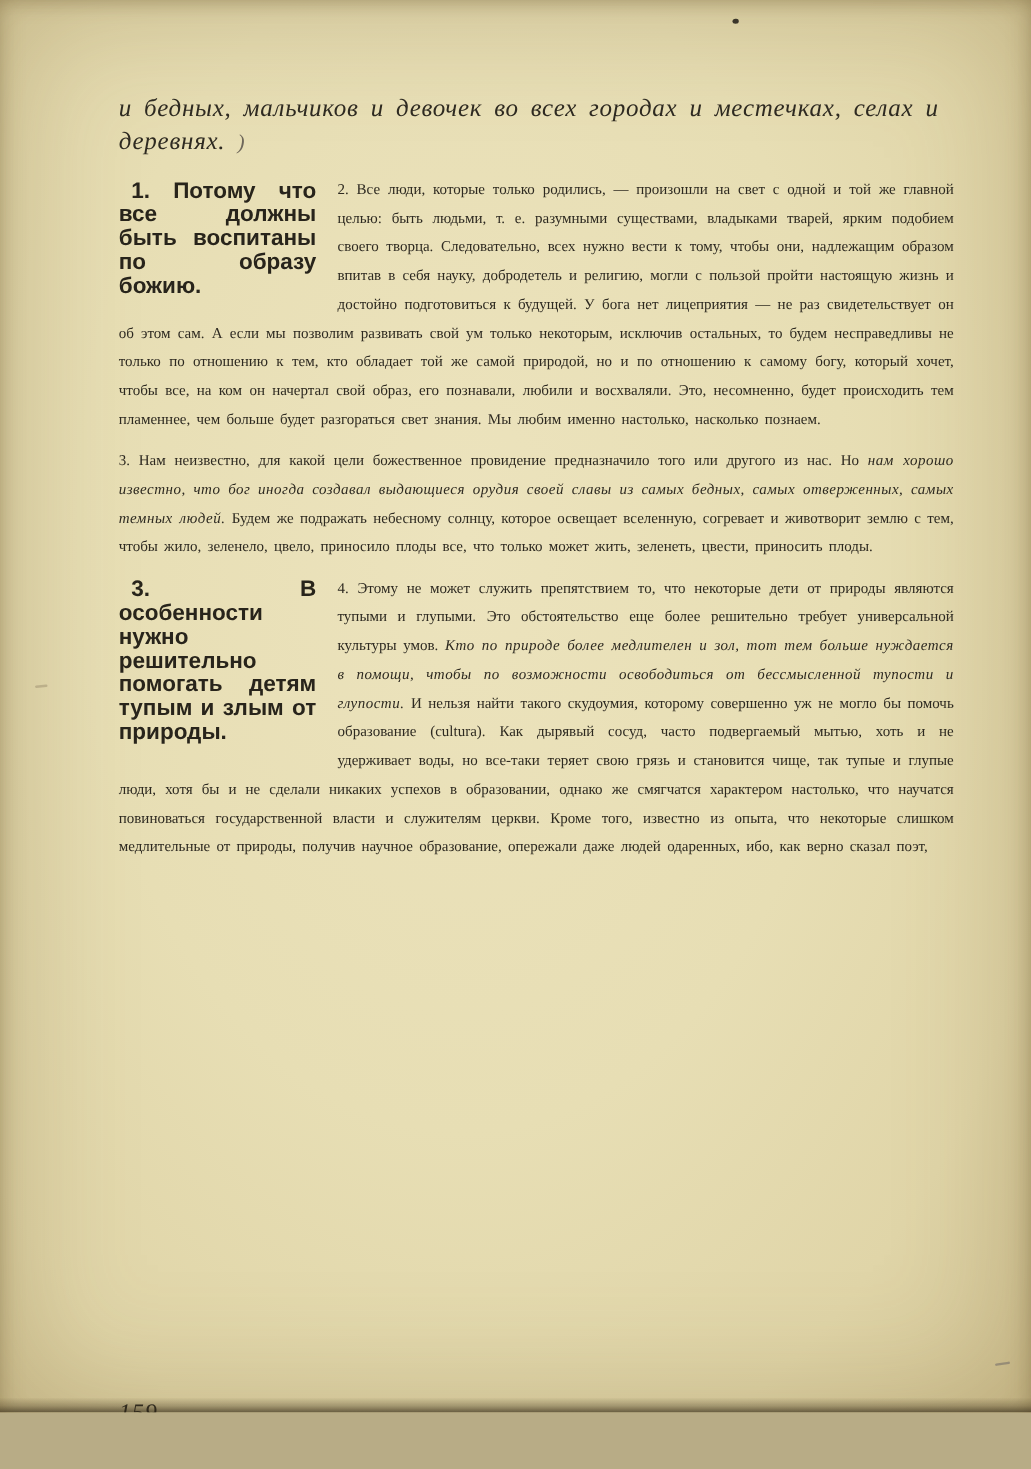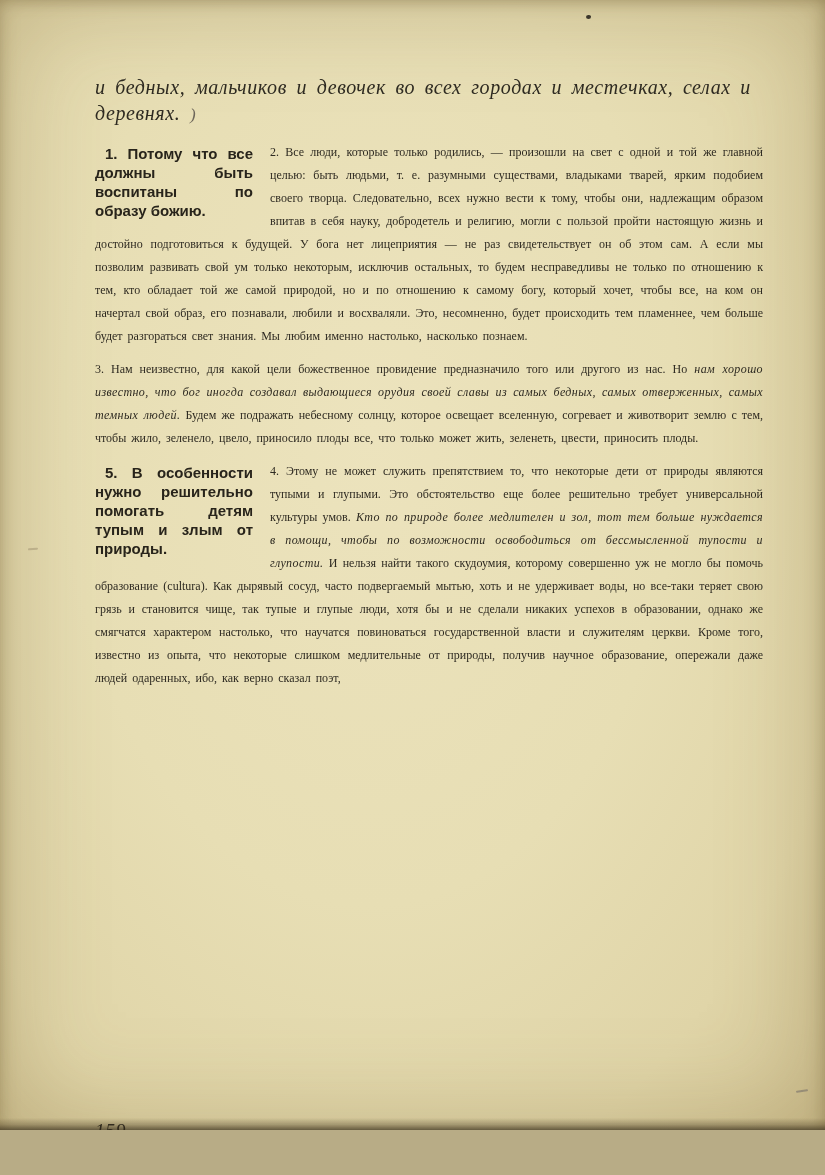--- a/index.html
+++ b/index.html
@@ -26,21 +26,21 @@
     font-style:italic; font-size:20px; line-height:26px;
     letter-spacing:0.6px; word-spacing:4px;
     text-align:left;
   }
   .pencil-paren { color:#6e675a; font-size:17px; letter-spacing:0; }
   .para { margin:0 0 10px 0; overflow:visible; }
   .para::after { content:""; display:block; clear:both; }
   .note {
     float:left; width:158px; margin:3px 17px 3px 0;
     font-family:"Liberation Sans", sans-serif;
-    font-weight:bold; font-size:15px; line-height:19px;
+    font-weight:bold; font-size:18px; line-height:19px;
     text-indent:10px; color:#28241b;
     text-align:justify;
   }
   .note-a { min-height:86px; }
   .note-b { min-height:96px; }
   .body {
     margin:0; font-size:12px; line-height:23px;
     text-align:justify; word-spacing:2px;
   }
   .it { font-style:italic; letter-spacing:0.4px; }
@@ -75,21 +75,21 @@
     <div class="para">
       <div class="note note-a">1. Потому что все должны быть воспитаны по образу божию.</div>
       <p class="body"><span>2. Все люди, которые только родились, — произошли на свет с одной и той же главной целью: быть людьми, т. е. разумными существами, владыками тварей, ярким подобием своего творца. Следовательно, всех нужно вести к тому, чтобы они, надлежащим образом впитав в себя науку, добродетель и религию, могли с пользой пройти настоящую жизнь и достойно подготовиться к будущей. У бога нет лицеприятия — не раз свидетельствует он об этом сам. А если мы позволим развивать свой ум только некоторым, исключив остальных, то будем несправедливы не только по отношению к тем, кто обладает той же самой природой, но и по отношению к самому богу, который хочет, чтобы все, на ком он начертал свой образ, его познавали, любили и восхваляли. Это, несомненно, будет происходить тем пламеннее, чем больше будет разгораться свет знания. Мы любим именно настолько, насколько познаем.</span></p>
     </div>
 
     <div class="para">
       <p class="body"><span>3. Нам неизвестно, для какой цели божественное провидение предназначило того или другого из нас. Но </span><span class="it">нам хорошо известно, что бог иногда создавал выдающиеся орудия своей славы из самых бедных, самых отверженных, самых темных людей.</span><span> Будем же подражать небесному солнцу, которое освещает вселенную, согревает и животворит землю с тем, чтобы жило, зеленело, цвело, приносило плоды все, что только может жить, зеленеть, цвести, приносить плоды.</span></p>
     </div>
 
     <div class="para">
-      <div class="note note-b">5. В особенности нужно решительно помогать детям тупым и злым от природы.</div>
+      <div class="note note-b">3. В особенности нужно решительно помогать детям тупым и злым от природы.</div>
       <p class="body"><span>4. Этому не может служить препятствием то, что некоторые дети от природы являются тупыми и глупыми. Это обстоятельство еще более решительно требует универсальной культуры умов. </span><span class="it">Кто по природе более медлителен и зол, тот тем больше нуждается в помощи, чтобы по возможности освободиться от бессмысленной тупости и глупости.</span><span> И нельзя найти такого скудоумия, которому совершенно уж не могло бы помочь образование (cultura). Как дырявый сосуд, часто подвергаемый мытью, хоть и не удерживает воды, но все-таки теряет свою грязь и становится чище, так тупые и глупые люди, хотя бы и не сделали никаких успехов в образовании, однако же смягчатся характером настолько, что научатся повиноваться государственной власти и служителям церкви. Кроме того, известно из опыта, что некоторые слишком медлительные от природы, получив научное образование, опережали даже людей одаренных, ибо, как верно сказал поэт,</span></p>
     </div>
 
   </div>
 
   <div class="pagenum">159</div>
 
   <div class="pencil-dash"></div>
   <div class="margin-smudge"></div>
   <div class="bottom-edge"></div>

